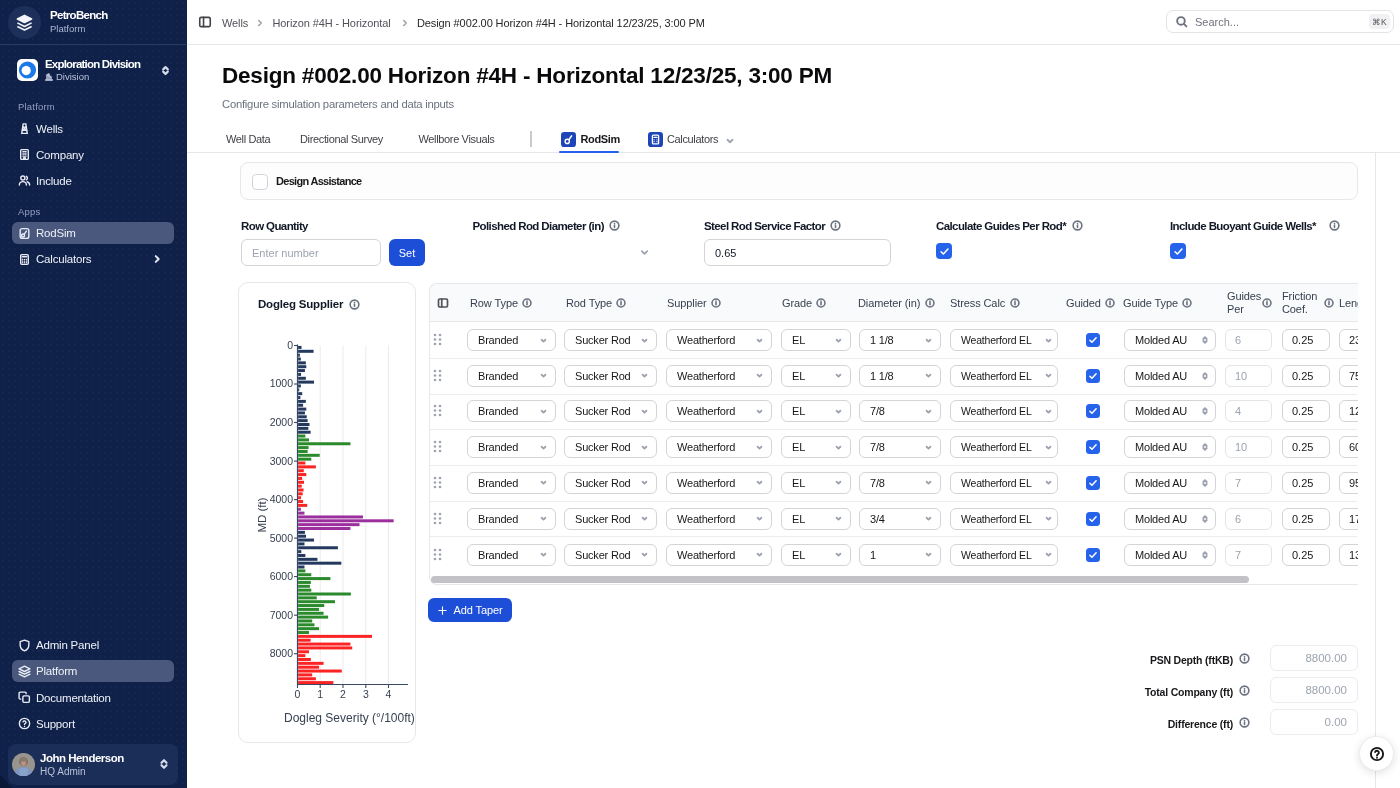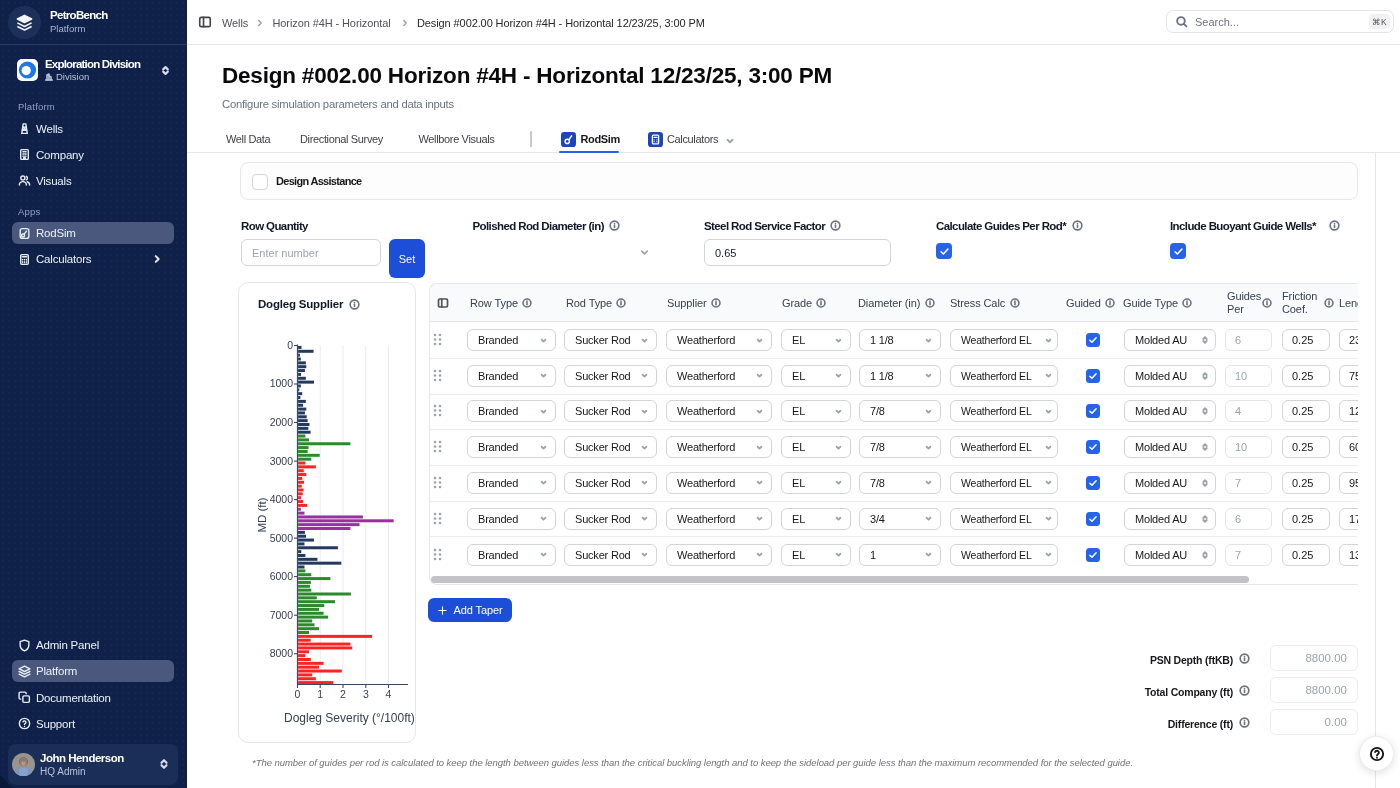--- a/index.html
+++ b/index.html
@@ -79,21 +79,21 @@
         </svg>
         <span>Company</span>
       </div>
       <div class="sbitem" style="top:169.5px;">
         <svg width="13" height="13" viewBox="0 0 24 24" fill="none" stroke="#e8ecf6" stroke-width="2.5846153846153843" stroke-linecap="round" stroke-linejoin="round">
           <circle cx="9" cy="7.5" r="3.8"></circle>
           <path d="M2.5 20.5c0-3.6 2.9-6.5 6.5-6.5s6.5 2.9 6.5 6.5"></path>
           <path d="M15.5 4.2a3.8 3.8 0 0 1 0 6.6"></path>
           <path d="M17 14.3c2.7 1 4.5 3.4 4.5 6.2"></path>
         </svg>
-        <span>Visuals</span>
+        <span>Include</span>
       </div>
       <div class="sblabel" style="top:206px;">Apps</div>
       <div class="sbitem sbactive" style="top:222px;">
         <svg width="13" height="13" viewBox="0 0 24 24" fill="none" stroke="#e8ecf6" stroke-width="2.5846153846153843" stroke-linecap="round" stroke-linejoin="round">
           <rect x="4" y="3" width="16" height="18" rx="4"></rect>
           <circle cx="9.3" cy="15.7" r="2.8"></circle>
           <path d="M11.5 13.3 15.5 7.5"></path>
         </svg>
         <span>RodSim</span>
       </div>
@@ -262,21 +262,21 @@
     <div class="abs" style="left:1329px;top:220px;">
       <svg width="11" height="11" viewBox="0 0 24 24" fill="none" stroke="#6b7280" stroke-width="3.4909090909090916" stroke-linecap="round" stroke-linejoin="round">
         <circle cx="12" cy="12" r="9.5"></circle>
         <path d="M12 11v5"></path>
         <path d="M12 7.5h.01"></path>
       </svg>
     </div>
     <div class="inp" style="left:241px;top:239px;width:140px;">
       <span class="ph">Enter number</span>
     </div>
-    <div class="abs" style="left:389px;top:239px;width:36px;height:39px;background:#1d4ed8;border-radius:6px;color:#fff;font-size:11px;font-weight:500;display:flex;align-items:center;justify-content:center;">Set</div>
+    <div class="abs" style="left:389px;top:239px;width:36px;height:27px;background:#1d4ed8;border-radius:6px;color:#fff;font-size:11px;font-weight:500;display:flex;align-items:center;justify-content:center;">Set</div>
     <div class="abs" style="left:639px;top:247px;">
       <svg width="11" height="11" viewBox="0 0 24 24" fill="none" stroke="#9ca3af" stroke-width="3.709090909090909" stroke-linecap="round" stroke-linejoin="round">
         <path d="M6 9l6 6 6-6"></path>
       </svg>
     </div>
     <div class="inp" style="left:704px;top:239px;width:187px;">0.65</div>
     <div class="chk chkon" style="left:936px;top:243px;width:16px;height:16px;display:flex;align-items:center;justify-content:center;">
       <svg width="11" height="11" viewBox="0 0 24 24" fill="none" stroke="#fff" stroke-width="3.4" stroke-linecap="round" stroke-linejoin="round">
         <path d="M4.5 12.5l5 5 10-11"></path>
       </svg>
@@ -973,20 +973,19 @@
     <div class="abs" style="left:1270px;top:676.5px;width:88px;height:26px;border:1px solid #ececf0;border-radius:6px;background:#fff;display:flex;align-items:center;justify-content:flex-end;padding:0 10px;font-size:11.5px;color:#9ca3af;">8800.00</div>
     <div class="abs" style="left:1040px;top:717.5px;width:193px;text-align:right;font-size:10.5px;font-weight:bold;color:#18181b;letter-spacing:-.2px;">Difference (ft)</div>
     <div class="abs" style="left:1239px;top:716.5px;">
       <svg width="11" height="11" viewBox="0 0 24 24" fill="none" stroke="#6b7280" stroke-width="3.4909090909090916" stroke-linecap="round" stroke-linejoin="round">
         <circle cx="12" cy="12" r="9.5"></circle>
         <path d="M12 11v5"></path>
         <path d="M12 7.5h.01"></path>
       </svg>
     </div>
     <div class="abs" style="left:1270px;top:708.5px;width:88px;height:26px;border:1px solid #ececf0;border-radius:6px;background:#fff;display:flex;align-items:center;justify-content:flex-end;padding:0 10px;font-size:11.5px;color:#9ca3af;">0.00</div>
-    <div class="abs" style="left:252px;top:757px;font-size:9.5px;font-style:italic;color:#71717a;letter-spacing:-.05px;">*The number of guides per rod is calculated to keep the length between guides less than the critical buckling length and to keep the sideload per guide less than the maximum recommended for the selected guide.</div>
     <div class="abs" style="left:1359px;top:736px;width:35px;height:35px;border-radius:50%;background:#fff;border:1px solid #ececef;box-shadow:0 2px 8px rgba(0,0,0,.12);display:flex;align-items:center;justify-content:center;">
       <svg width="16" height="16" viewBox="0 0 24 24" fill="none" stroke="#18181b" stroke-width="2.8499999999999996" stroke-linecap="round" stroke-linejoin="round">
         <circle cx="12" cy="12" r="9.2"></circle>
         <path d="M9.2 9a2.9 2.9 0 0 1 5.6 1c0 1.9-2.8 2.4-2.8 4.2"></path>
         <path d="M12 17.6h.01"></path>
       </svg>
     </div>
   </div>
 </body></html>

